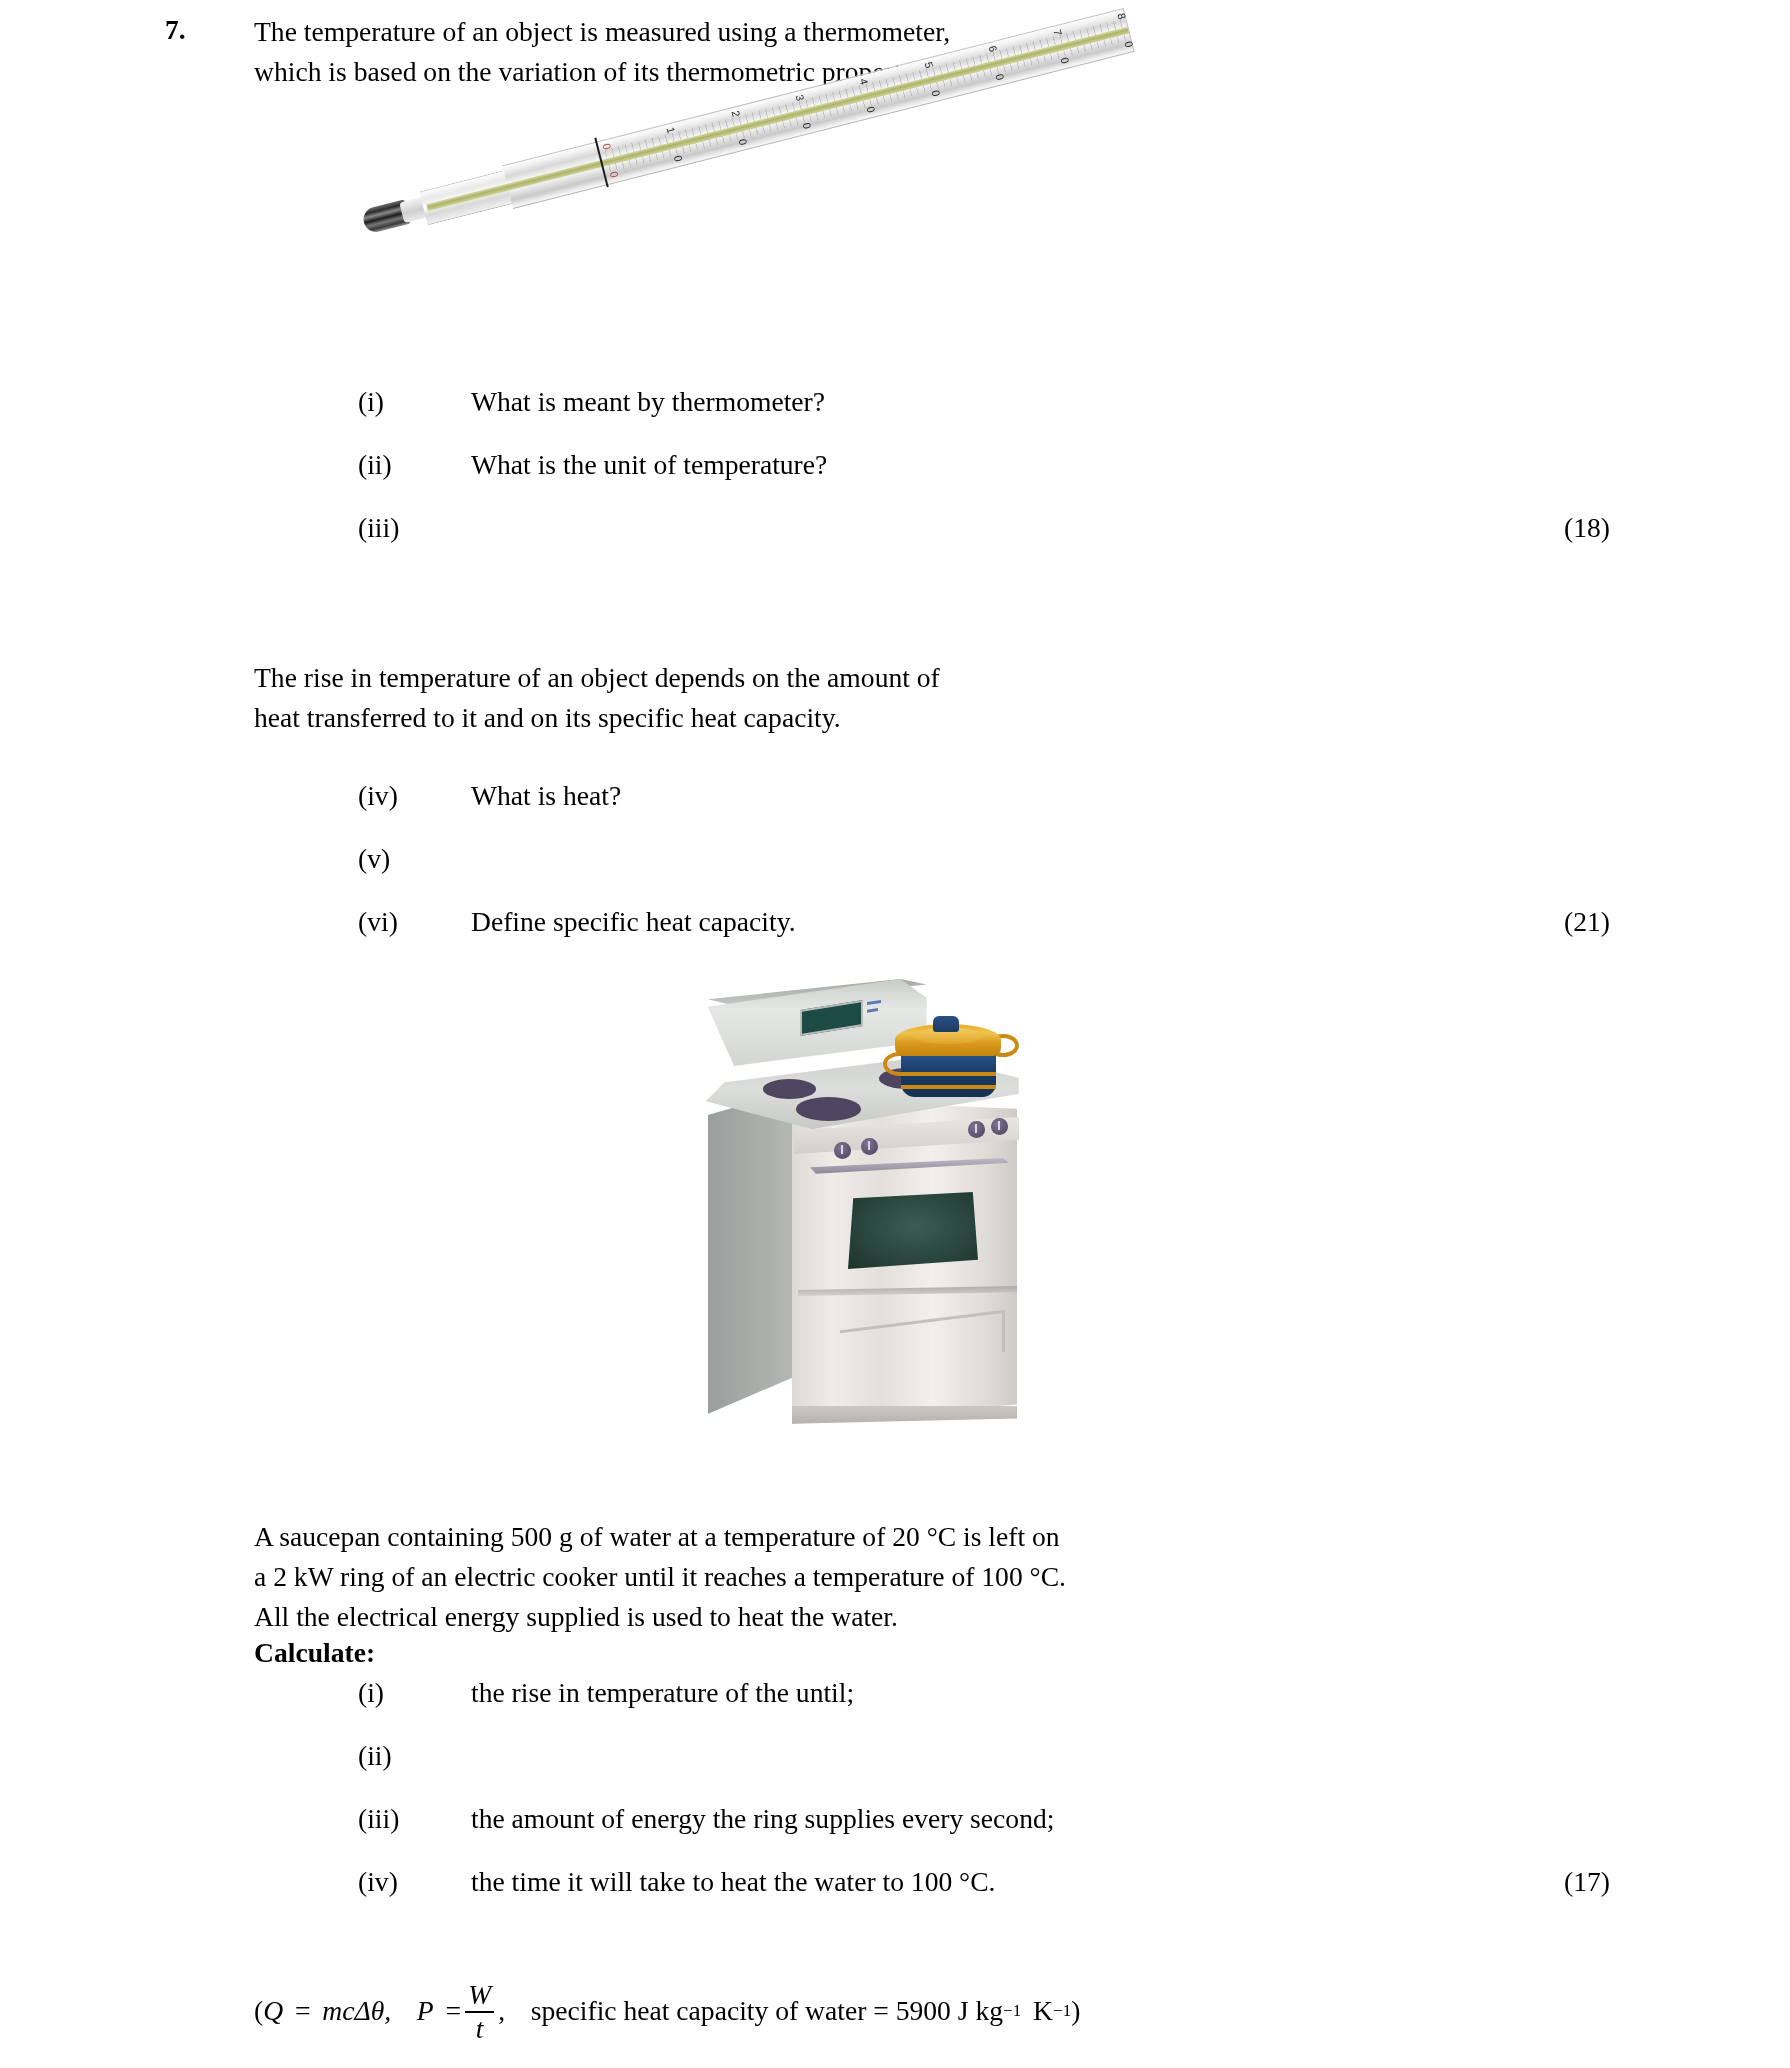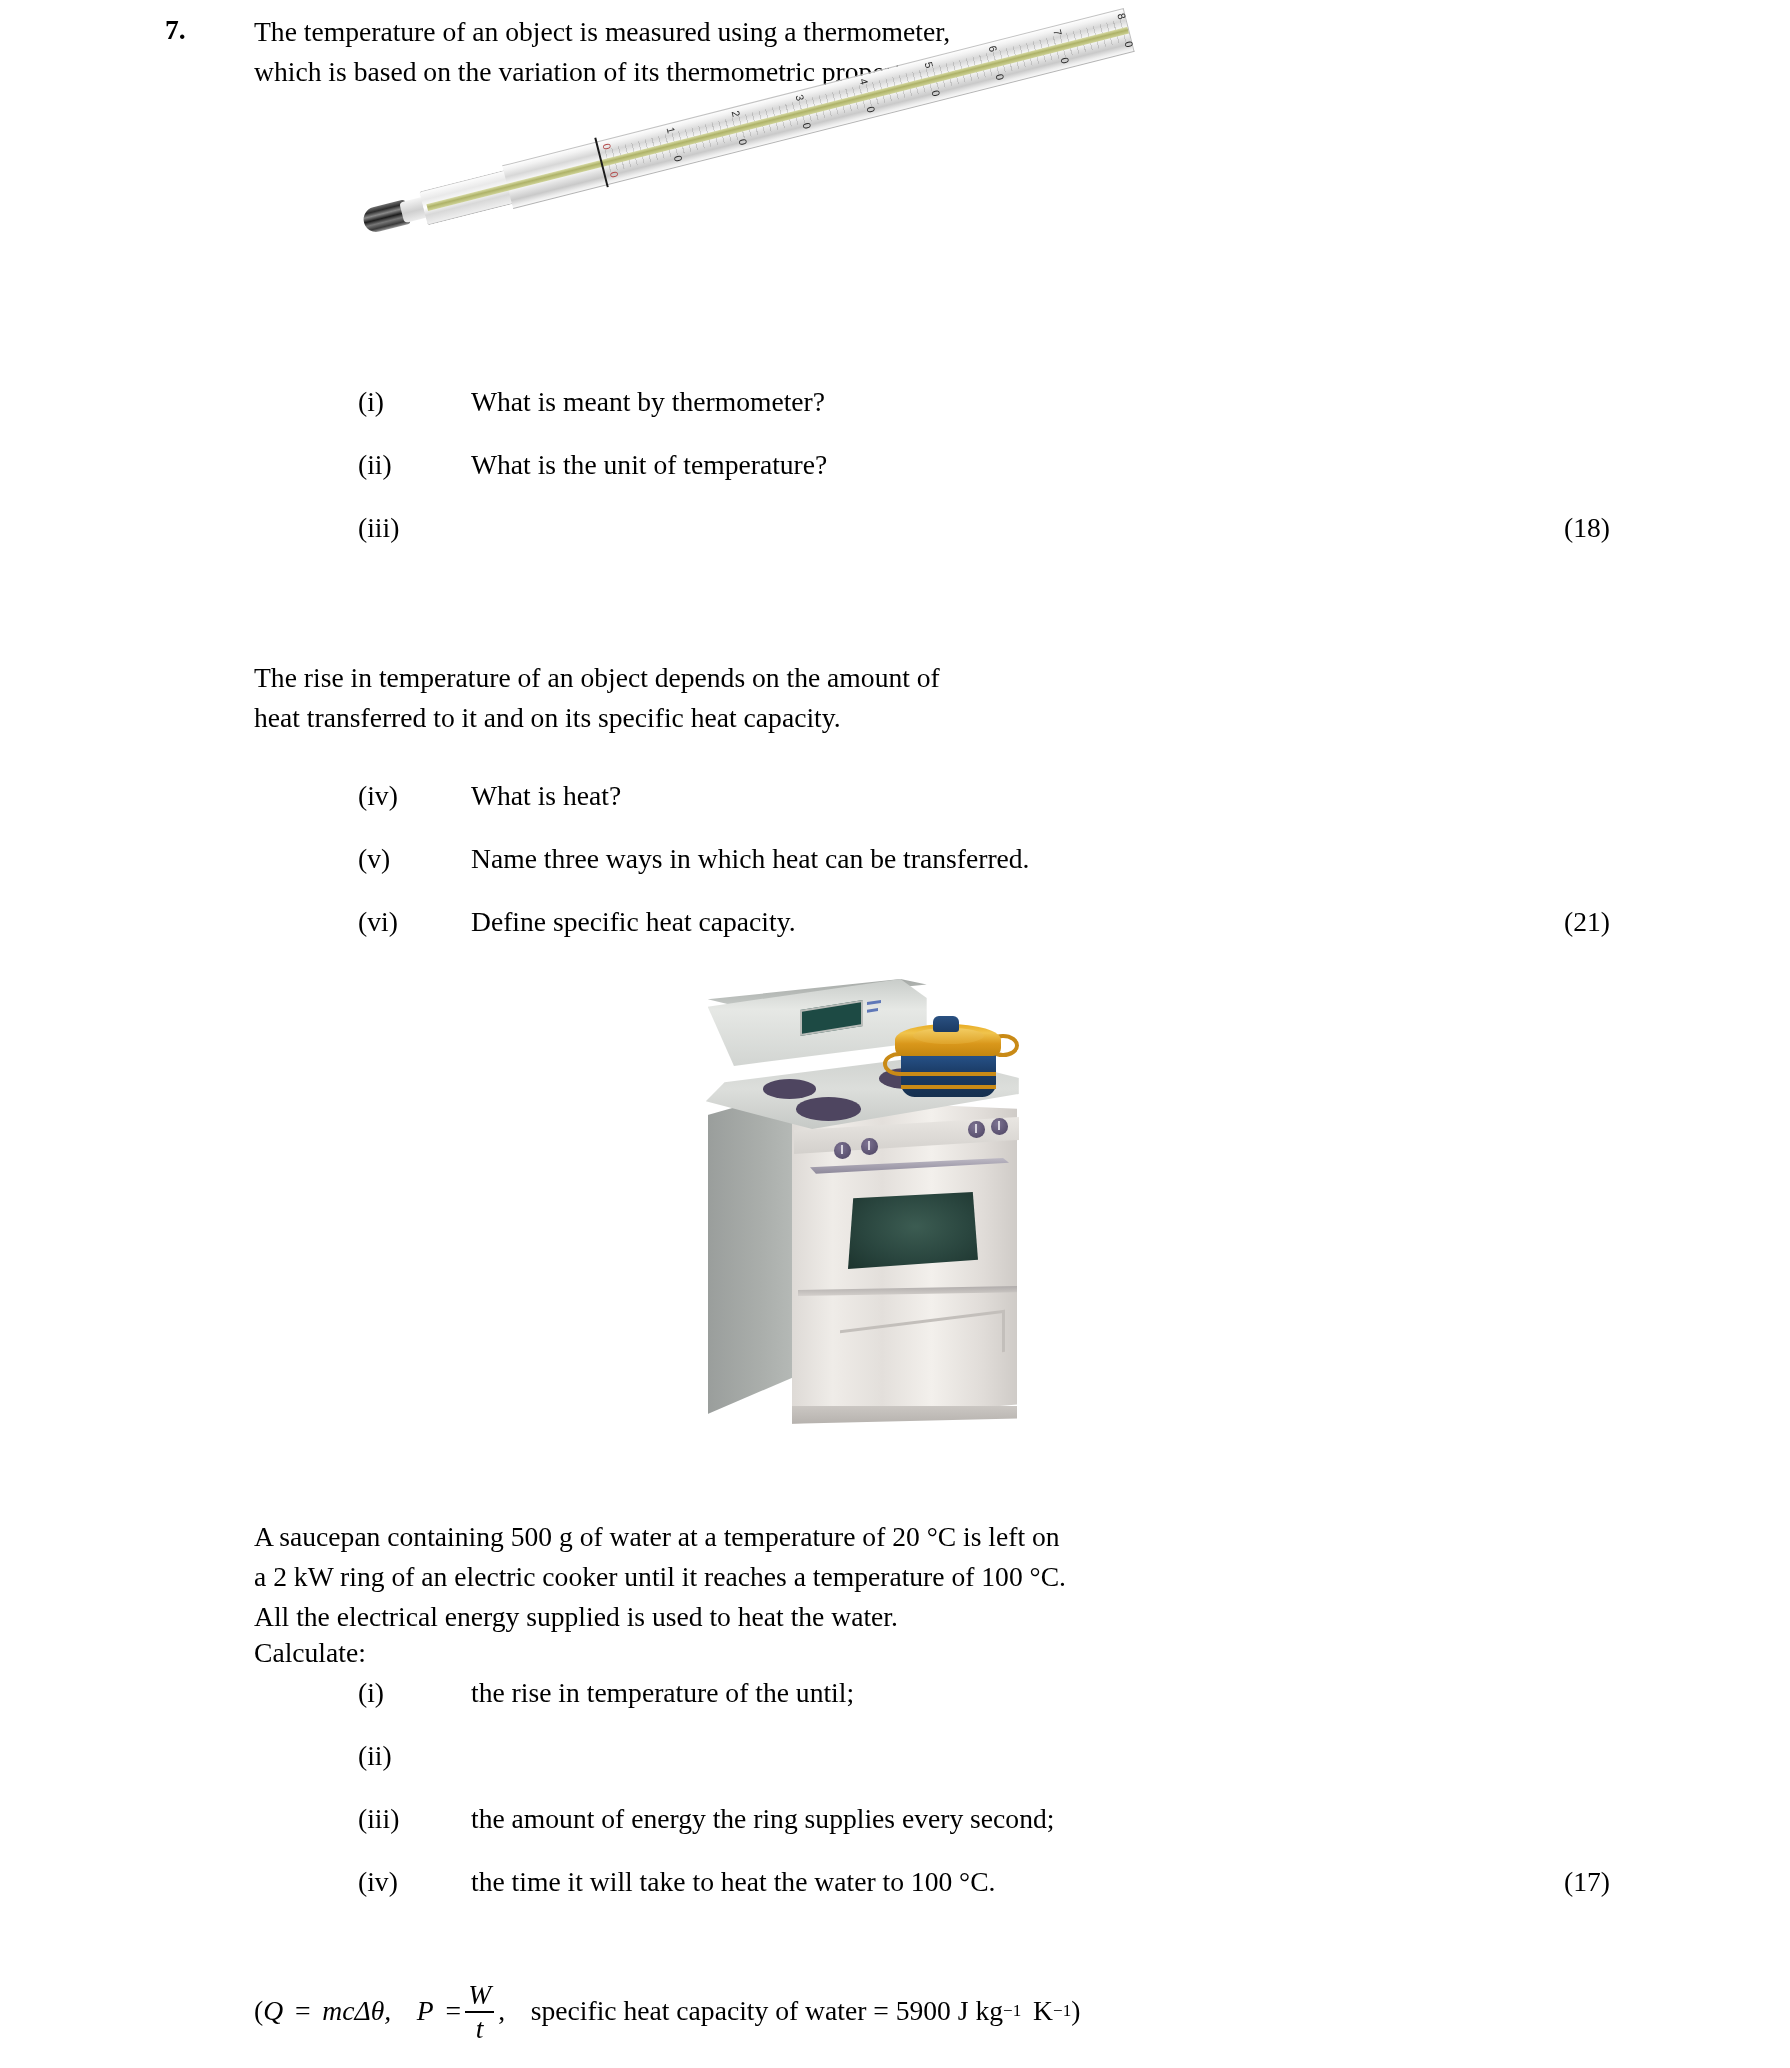--- a/index.html
+++ b/index.html
@@ -32,21 +32,21 @@
   }
   .para {
     position: absolute;
     font-size: 27.6px;
     line-height: 40px;
     white-space: pre-line;
   }
   #intro-para { left: 254px; top: 11.8px; width: 985px; }
   #rise-para  { left: 254px; top: 658px; width: 985px; }
   #saucepan-para { left: 254px; top: 1485px; width: 1103px; margin-top: 32px; }
-  #calculate-label { left: 254px; top: 1633px; }
+  #calculate-label { left: 254px; top: 1633px; font-weight: bold; }
 
   
   .qlist {
     position: absolute;
     width: 1478px;
   }
   #qlist-1 { left: 0px; top: 386px; }
   #qlist-2 { left: 0px; top: 780px; }
   #qlist-3 { left: 0px; top: 1677px; }
 
@@ -477,21 +477,20 @@
 heat transferred to it and on its specific heat capacity.</div>
 
   <div class="qlist" id="qlist-2">
     <div class="qrow">
       <span class="rn">(iv)</span>
       <span class="qtext">What is heat?</span>
       <span class="marks"></span>
     </div>
     <div class="qrow">
       <span class="rn">(v)</span>
-      <span class="qtext">Name three ways in which heat can be transferred.</span>
       <span class="marks"></span>
     </div>
     <div class="qrow">
       <span class="rn">(vi)</span>
       <span class="qtext">Define specific heat capacity.</span>
       <span class="marks">(21)</span>
     </div>
   </div>
 
   <div id="cooker">

